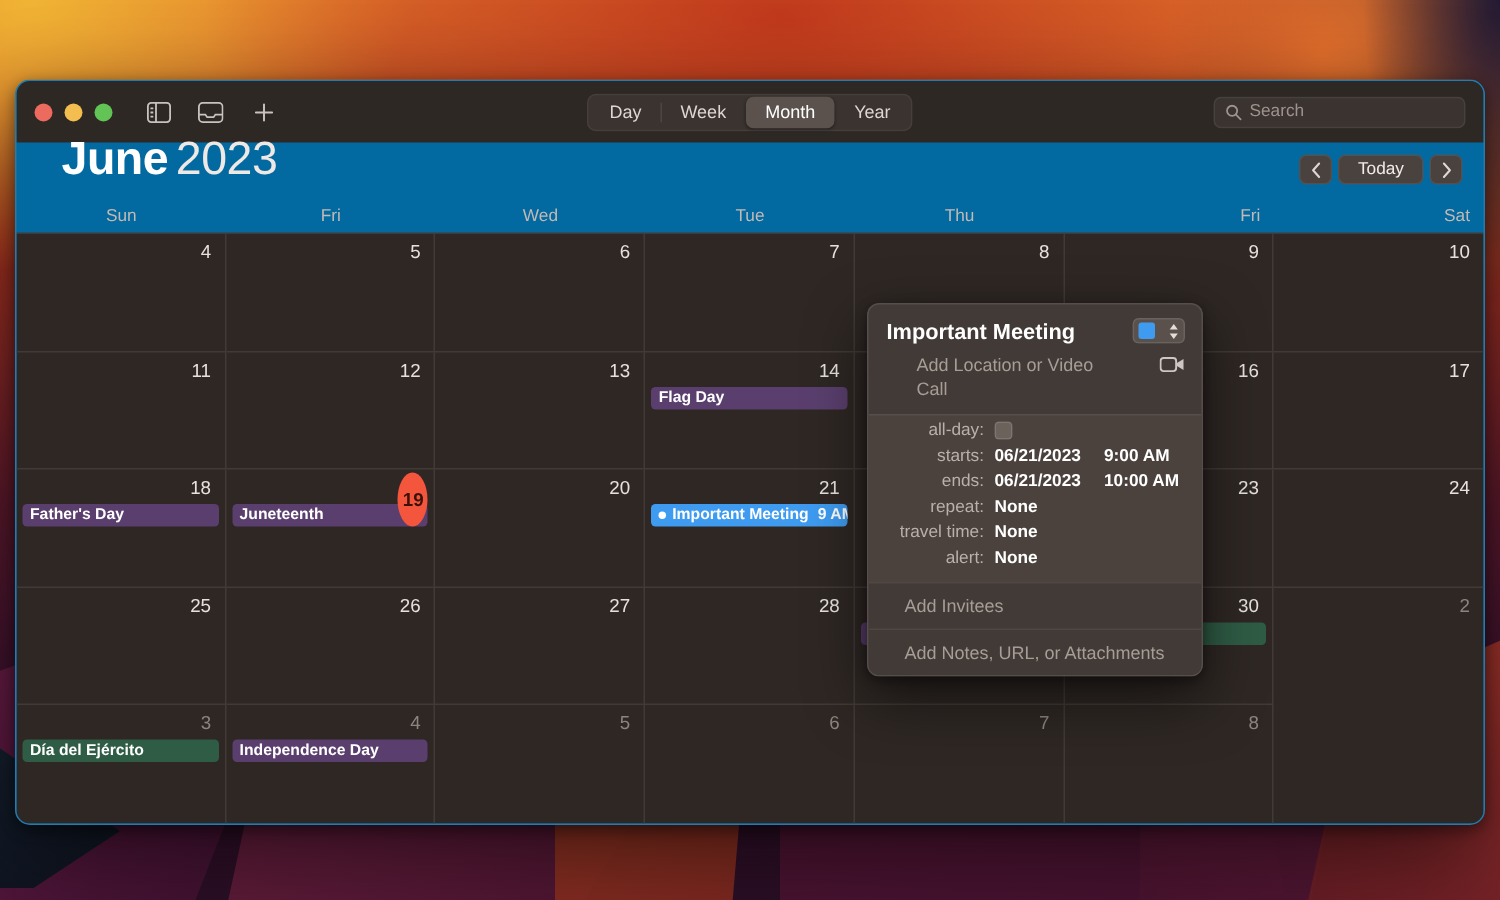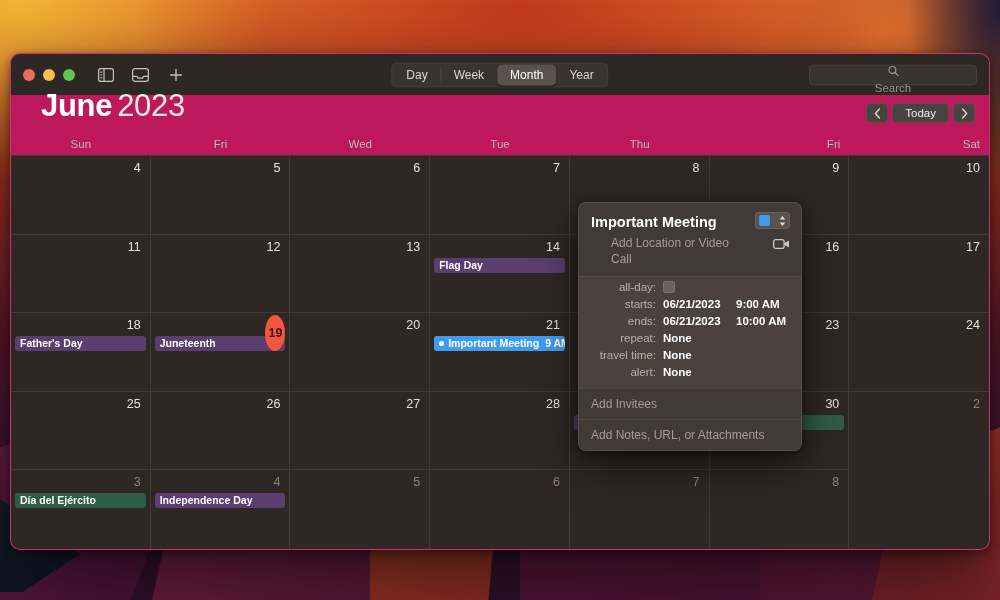--- a/index.html
+++ b/index.html
@@ -53,21 +53,21 @@
   .wp-dark-right {
     position: absolute; right: 0; top: 0; width: 90px; height: 170px;
     background: radial-gradient(ellipse at 100% 0%, #221a33 0%, rgba(34,26,51,0) 72%);
   }
 
   
   #window {
     position: absolute;
     left: 10px; top: 53px;
     width: 980px; height: 497px;
-    background: #be185d;
+    background: #0369a1;
     border-radius: 10px;
     border: 1px solid rgba(255,255,255,.13);
     box-shadow: 0 22px 60px rgba(0,0,0,.55), 0 3px 10px rgba(0,0,0,.45);
     overflow: hidden;
     display: flex;
     flex-direction: column;
   }
 
   
   .titlebar {
@@ -118,21 +118,21 @@
   .seg-item.active::before, .seg-item.active + .seg-item::before { opacity: 0; }
 
   .search {
     position: absolute; right: 12px; top: 50%;
     transform: translateY(-50%);
     width: 168px; height: 21px;
     background: #3a3330;
     border: 1px solid rgba(255,255,255,.07);
     border-radius: 5px;
     display: flex; align-items: center;
-    padding: 0 7px; gap: 5px; flex-direction: column;
+    padding: 0 7px; gap: 5px;
   }
   .search svg { flex: none; }
   .search-ph { font-size: 11.5px; color: #9d948e; }
 
   
   .header {
     height: 38px;
     position: relative;
     flex: none;
     padding: 0 18px;
@@ -292,21 +292,21 @@
   }
   .flabel { width: 72px; text-align: right; color: #b9b0aa; padding-right: 7px; flex: none; }
   .fval { color: #fff; font-weight: 700; }
   .fval.date { width: 65px; }
   .fval.time { margin-left: 8px; }
   .chk {
     width: 12px; height: 12px; border-radius: 3px;
     background: #6b625c; border: 1px solid rgba(255,255,255,.12);
   }
   .pop-row {
-    padding: 8px 12px;
+    padding: 8px 24px;
     font-size: 12px;
     color: #a79d97;
     border-top: 1px solid rgba(255,255,255,.07);
     background: #423a36;
   }
 </style>
 </head>
 <body>
 
 <div id="desktop">

